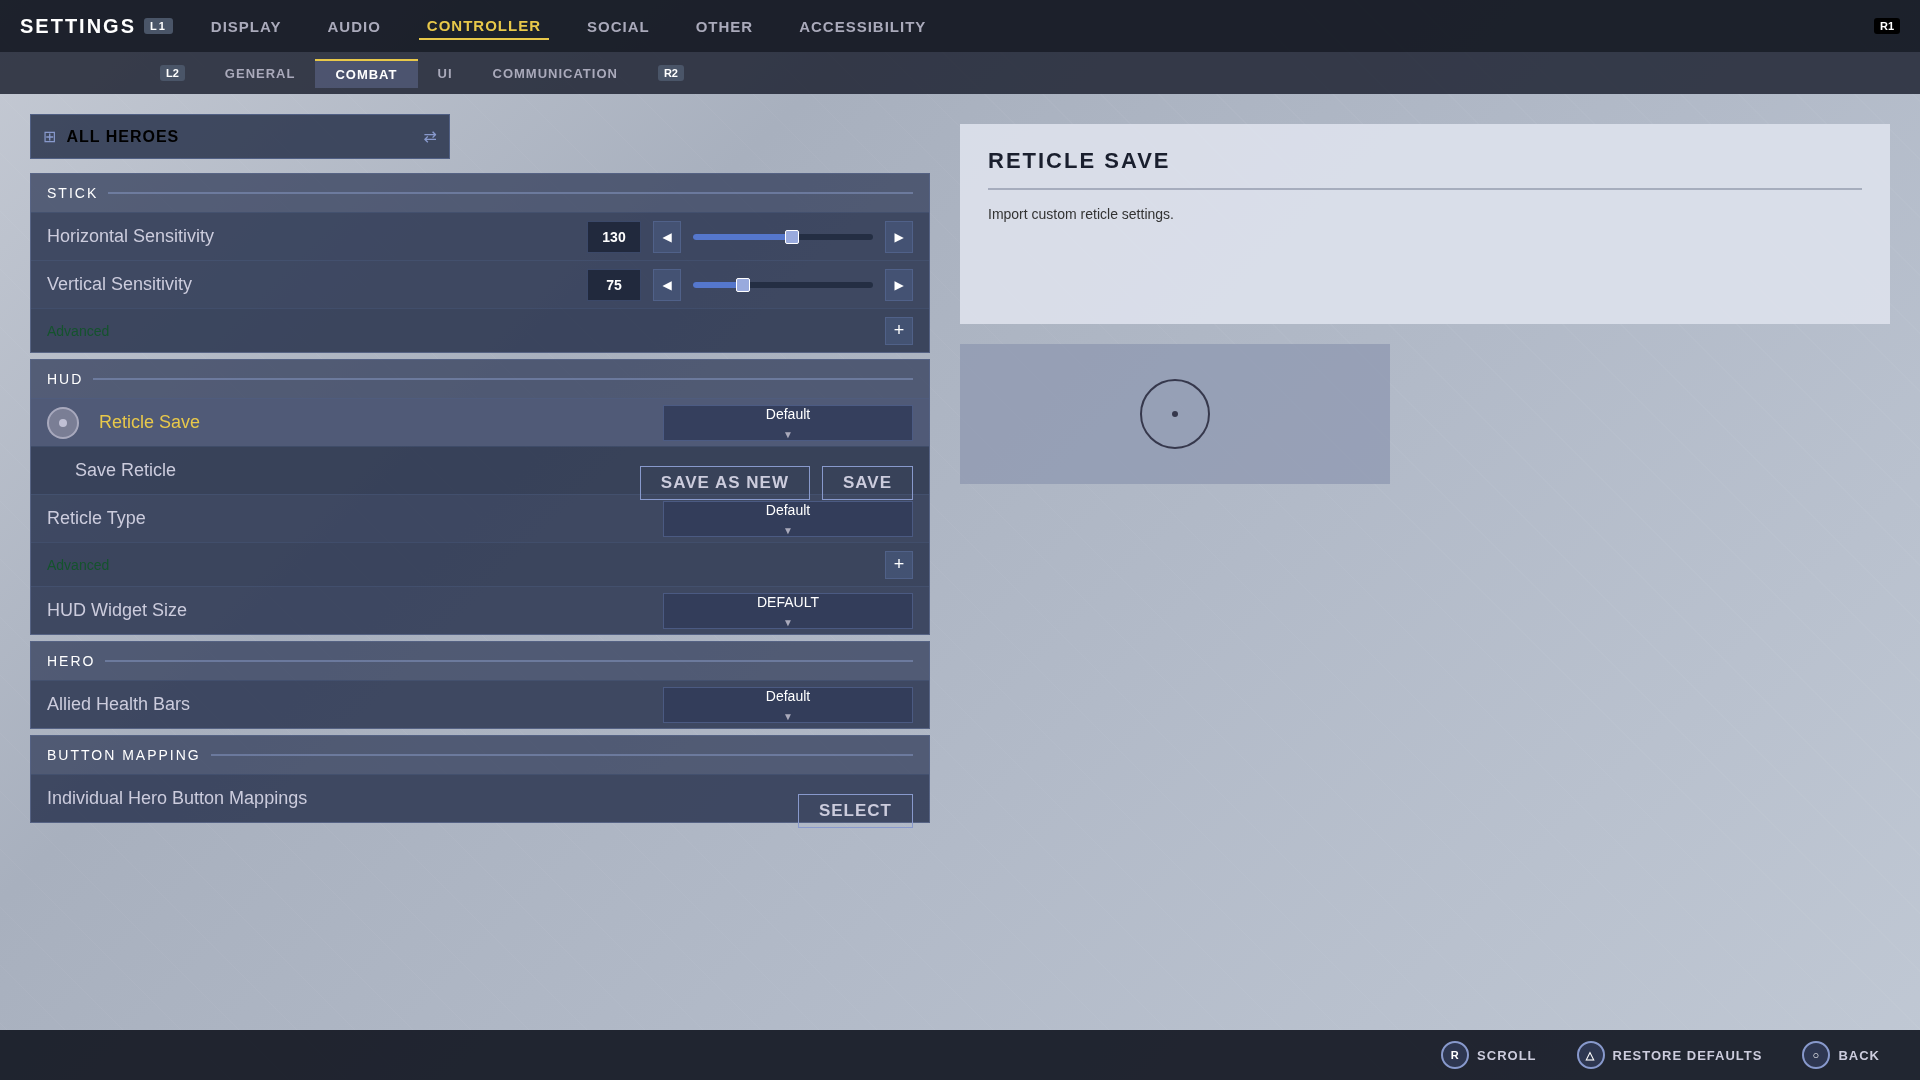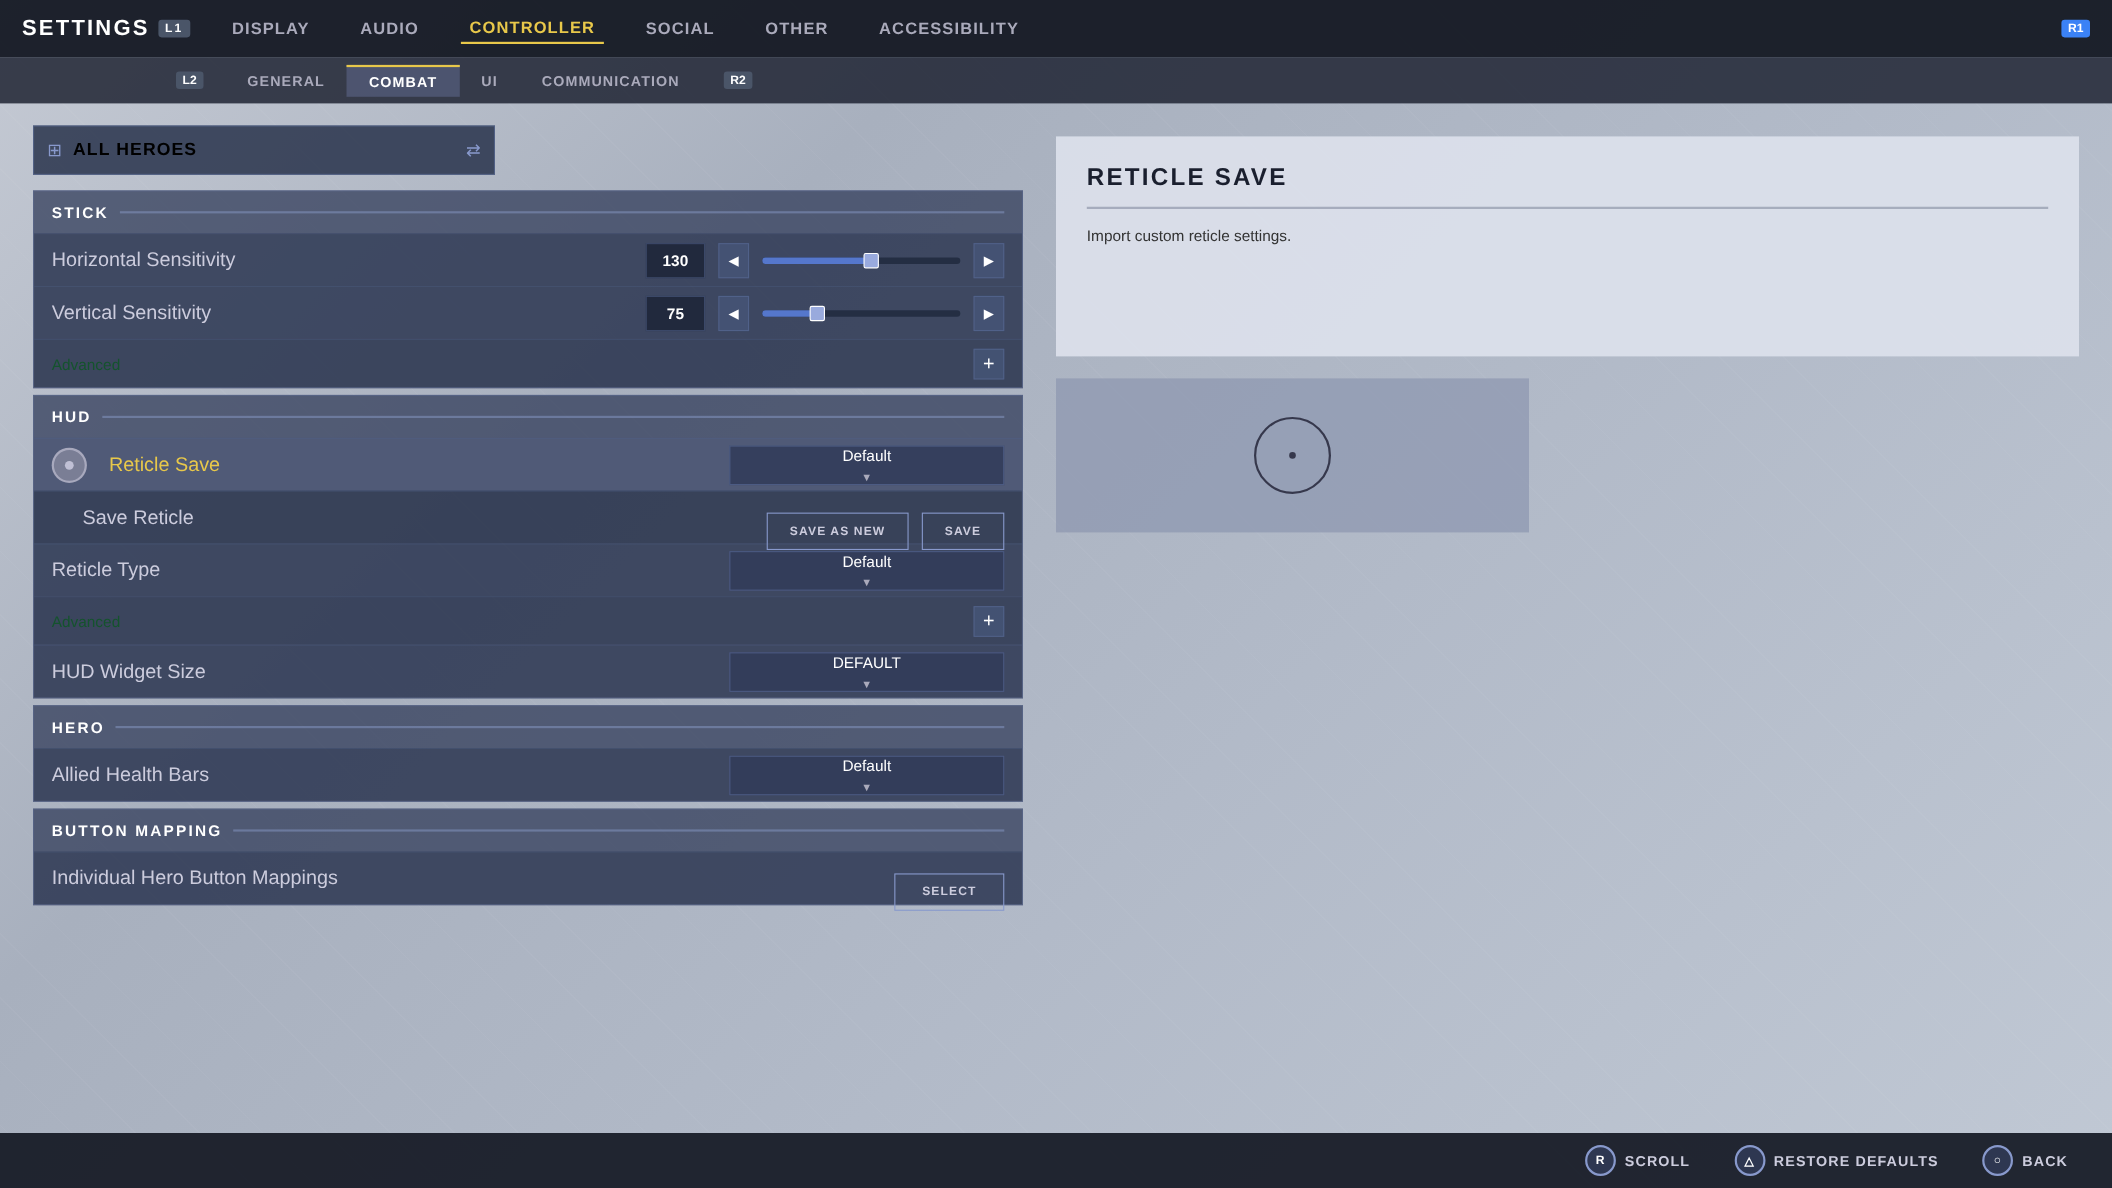--- a/index.html
+++ b/index.html
@@ -74,21 +74,21 @@
       cursor: pointer;
       padding: 4px 8px;
     }
 
     .nav-item.active {
       color: #e8c84a;
       border-bottom: 2px solid #e8c84a;
     }
 
     .nav-badge-right {
-      background: #3b82f6;
+      background: #000000;
       color: #fff;
       font-size: 11px;
       font-weight: bold;
       padding: 2px 6px;
       border-radius: 3px;
       margin-left: auto;
       text-align: center;
     }
 
     
@@ -196,21 +196,21 @@
       display: flex;
       align-items: center;
       height: 38px;
       padding: 0 16px;
       gap: 10px;
     }
 
     .section-title {
       color: #fff;
       font-size: 14px;
-      font-weight: 700;
+      font-weight: 400;
       letter-spacing: 2px;
       text-transform: uppercase;
       text-align: right;
     }
 
     .section-line {
       flex: 1;
       height: 2px;
       background: rgba(150, 170, 220, 0.4);
     }
@@ -346,21 +346,21 @@
       font-size: 18px;
       cursor: pointer;
       border: 1px solid rgba(100, 120, 170, 0.4);
     }
 
     
     .save-btn-outline {
       border: 1px solid #8899cc;
       color: #ccd;
       background: transparent;
-      font-size: 11px;
+      font-size: 17px;
       font-weight: bold;
       letter-spacing: 1px;
       height: 34px;
       padding: 0 20px;
       cursor: pointer;
       text-transform: uppercase;
       margin-top: 25px;
     }
 
     

